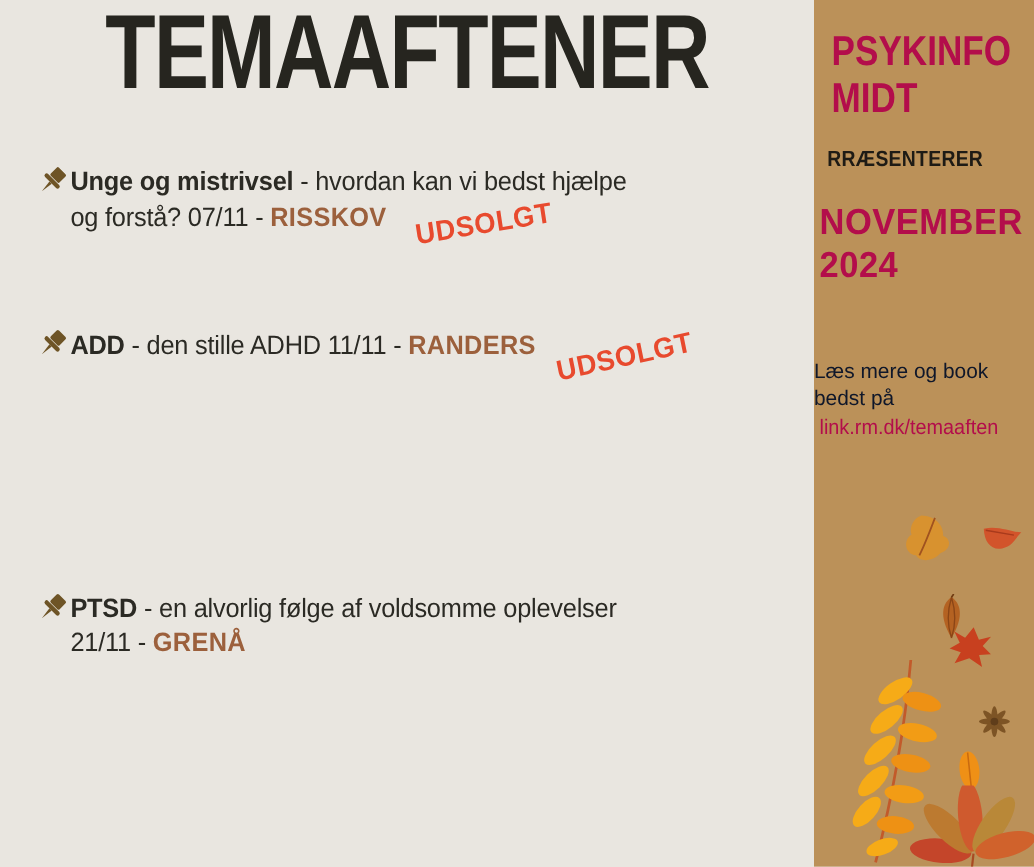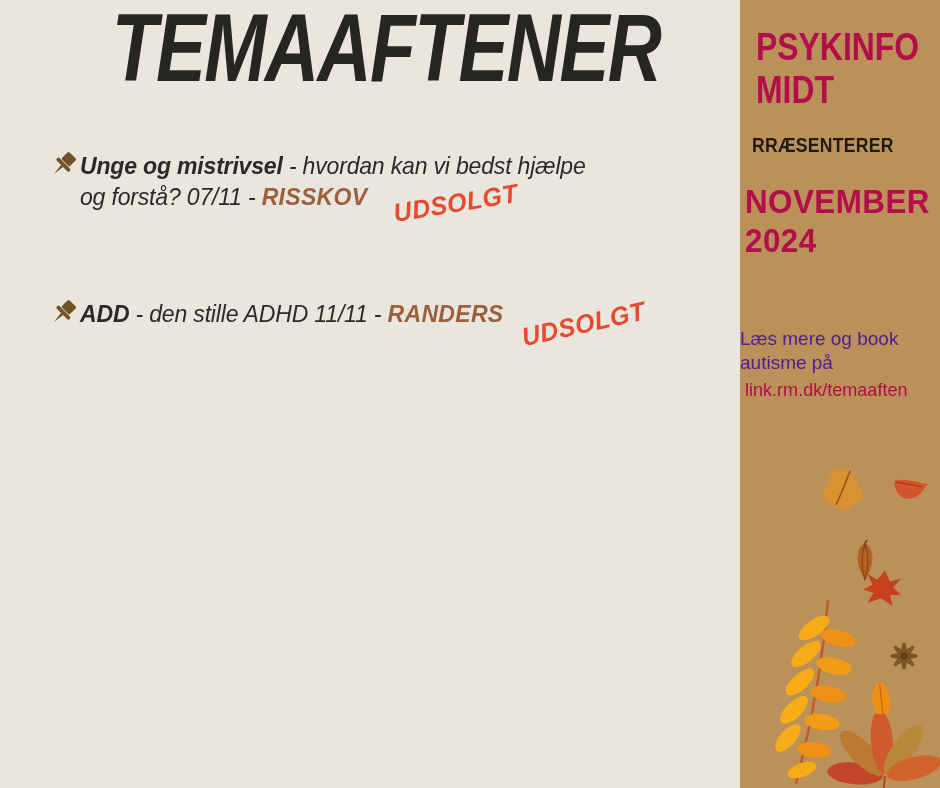--- a/index.html
+++ b/index.html
@@ -2,21 +2,21 @@
 <html><head>
 <meta charset="utf-8">
 <style>
   html,body{margin:0;padding:0;}
   body{
     width:940px;height:788px;position:relative;overflow:hidden;
     background:#e9e6e0;
     font-family:"Liberation Sans", sans-serif;
     -webkit-font-smoothing:antialiased;
   }
-  .main{position:absolute;left:16px;top:0;width:740px;height:556px;font-style:italic;}
+  .main{position:absolute;left:0;top:0;width:740px;height:556px;}
   .title{
     position:absolute;top:0;left:0;width:740px;text-align:center;
     font-size:96px;font-weight:bold;color:#26251f;
     letter-spacing:-2px;white-space:nowrap;
     transform:scaleX(0.78);transform-origin:center top;line-height:1.0;
   }
   .event{position:absolute;left:28px;display:flex;width:700px;}
   .pin{width:36px;height:36px;flex:none;margin-top:-2px;}
   .etext{
     font-size:24px;line-height:31px;color:#2b2a24;letter-spacing:-0.2px;
@@ -44,21 +44,21 @@
     font-size:20px;font-weight:bold;color:#1e1b15;letter-spacing:0.3px;
     transform:scaleX(0.88);transform-origin:center top;white-space:nowrap;
   }
   .month{
     position:absolute;top:182px;left:0;width:200px;
     font-size:33px;line-height:39px;font-weight:bold;color:#b30d4b;
     letter-spacing:0.5px;transform:scaleX(0.95);transform-origin:center top;
   }
   .cta{
     position:absolute;top:327px;left:0;width:176px;
-    font-size:19px;line-height:24px;color:#4c1d95;
+    font-size:19px;line-height:24px;color:#0f172a;
   }
   .linkline{
     position:absolute;top:379px;left:0;width:200px;
     font-size:19px;color:#b30d4b;white-space:nowrap;
     transform:scaleX(0.95);transform-origin:center top;
   }
   .leaf{position:absolute;}
 </style>
 </head>
 <body>
@@ -91,36 +91,51 @@
             <path d="M11 12 L12 19.5 L13 12 Z"></path>
           </g>
         </svg>
     </span>
     <div class="etext">
       <span class="b">ADD</span><span> - den stille ADHD 11/11 - </span><span class="city">RANDERS</span><span class="udsolgt u2">UDSOLGT</span>
     </div>
   </div>
 
 
+  <div class="event" style="top:538px">
+    <span class="pin">
+      <svg viewBox="0 0 24 24" width="36" height="36">
+          <g fill="#6e5426" transform="rotate(45 12 12)">
+            <rect x="8.2" y="2" width="7.6" height="7" rx="1"></rect>
+            <rect x="6" y="9.4" width="12" height="2.6" rx="1.3"></rect>
+            <path d="M11 12 L12 19.5 L13 12 Z"></path>
+          </g>
+        </svg>
+    </span>
+    <div class="etext">
+      <span class="b">PTSD</span><span> - en alvorlig følge af voldsomme oplevelser</span><br>
+      <span>21/11 - </span><span class="city">GRENÅ</span>
+    </div>
+  </div>
 
 </div>
 
 <div class="sidebar">
   <div class="brand">
     <span>PSYKINFO</span><br>
     <span>MIDT</span>
   </div>
   <div class="presents">RRÆSENTERER</div>
   <div class="month">
     <span>NOVEMBER</span><br>
     <span>2024</span>
   </div>
   <div class="cta">
     <span>Læs mere og book</span><br>
-    <span>autisme på</span>
+    <span>bedst på</span>
   </div>
   <div class="linkline">link.rm.dk/temaaften</div>
 
   <span class="leaf" style="left:78px;top:466px;transform:rotate(-18deg)">
     <svg width="50" height="46" viewBox="0 0 50 46">
         <path d="M27 2 C38 6 44 16 40 26 C46 30 44 40 33 40 C25 45 13 43 11 35 C2 31 4 18 13 16 C13 8 20 2 27 2 Z" fill="#d8922f"></path>
         <path d="M14 36 C22 28 30 18 38 8" stroke="#a0521f" stroke-width="1.6" fill="none"></path>
       </svg>
   </span>
   <span class="leaf" style="left:150px;top:478px;transform:rotate(12deg)">

